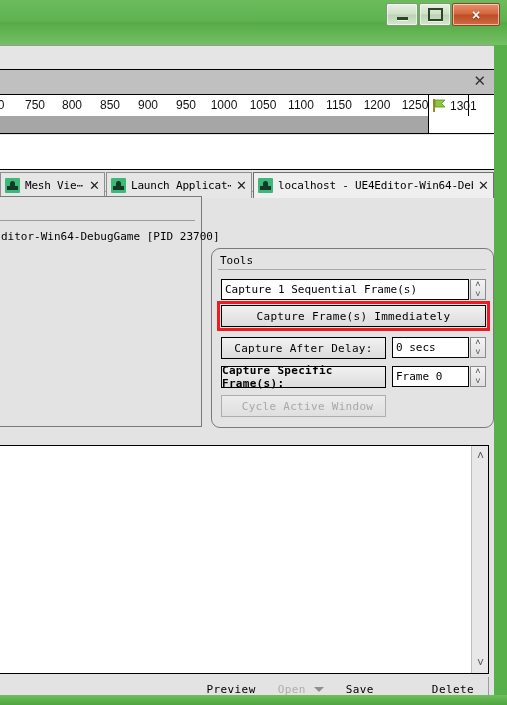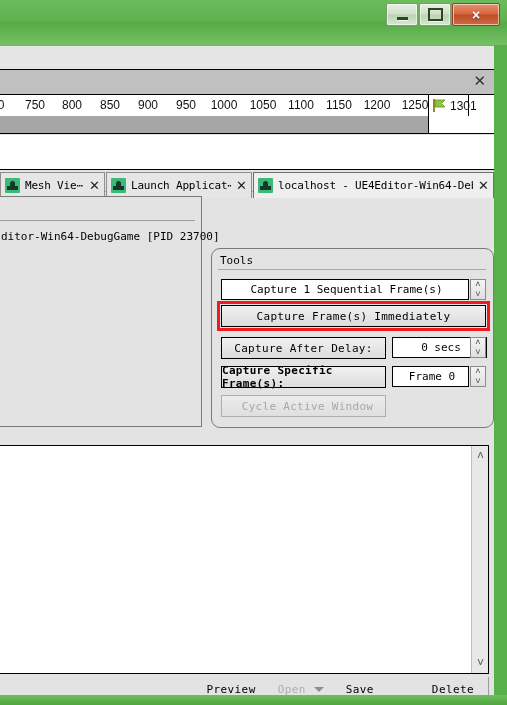--- a/index.html
+++ b/index.html
@@ -323,21 +323,20 @@
     font-family: "DejaVu Sans Mono", monospace;
     font-size: 11px;
   }
   .field {
     background: #fff;
     border: 1px solid #000;
     height: 21px;
     display: flex;
     align-items: center;
     padding-left: 3px;
-    justify-content: center;
   }
   .btn {
     background: linear-gradient(to bottom, #f1f1f1, #dcdcdc);
     border: 1px solid #000;
     height: 22px;
     display: flex;
     align-items: center;
     justify-content: center;
     letter-spacing: 0.3px;
   }
@@ -535,21 +534,21 @@
       </div>
 
       <div class="ctl btn" style="left:9px;top:56px;width:265px;">
         <span>Capture Frame(s) Immediately</span>
       </div>
       <div class="red-highlight" style="left:5px;top:52px;width:273px;height:30px;"></div>
 
       <div class="ctl btn" style="left:9px;top:88px;width:165px;">
         <span>Capture After Delay:</span>
       </div>
-      <div class="ctl field" style="left:180px;top:88px;width:95px;">
+      <div class="ctl field" style="left:180px;top:88px;width:77px;">
         <span>0 secs</span>
       </div>
       <div class="spin" style="left:258px;top:88px;">
         <div class="up">˄</div>
         <div class="dn">˅</div>
       </div>
 
       <div class="ctl btn" style="left:9px;top:117px;width:165px;font-weight:bold;">
         <span>Capture Specific Frame(s):</span>
       </div>

